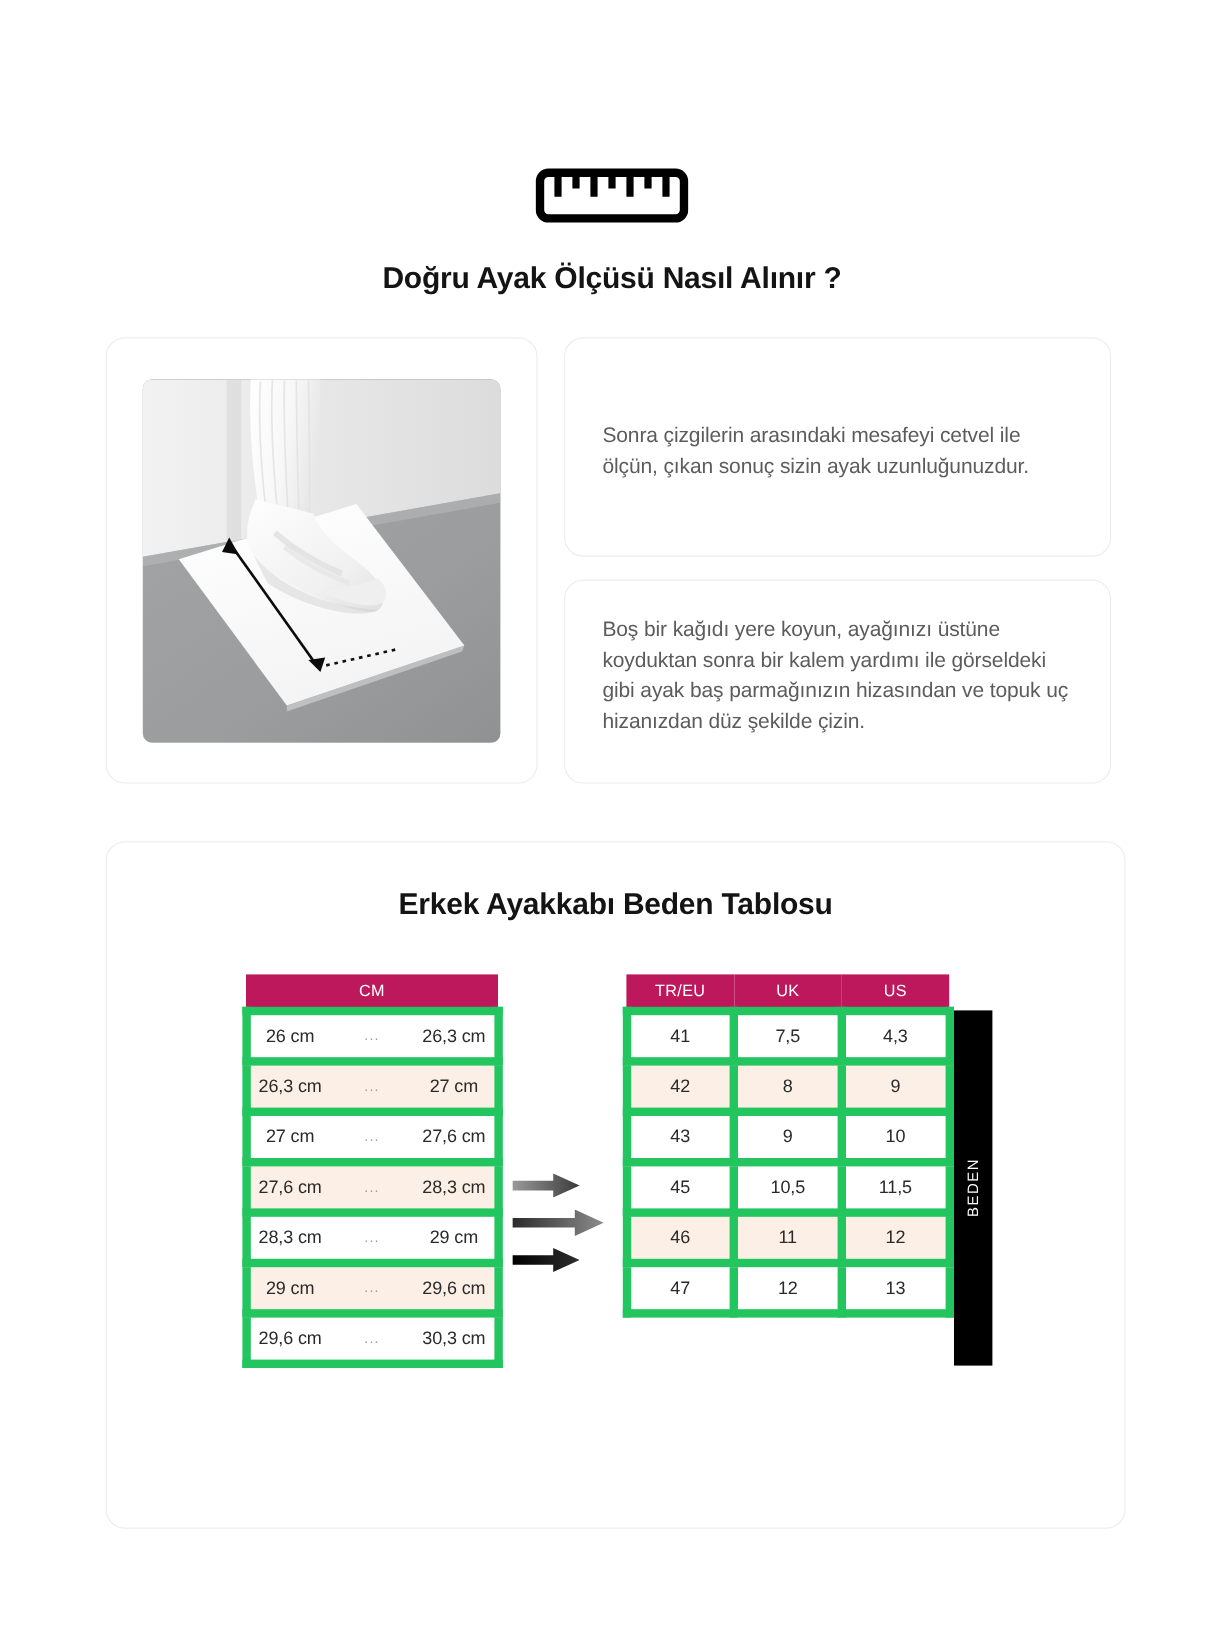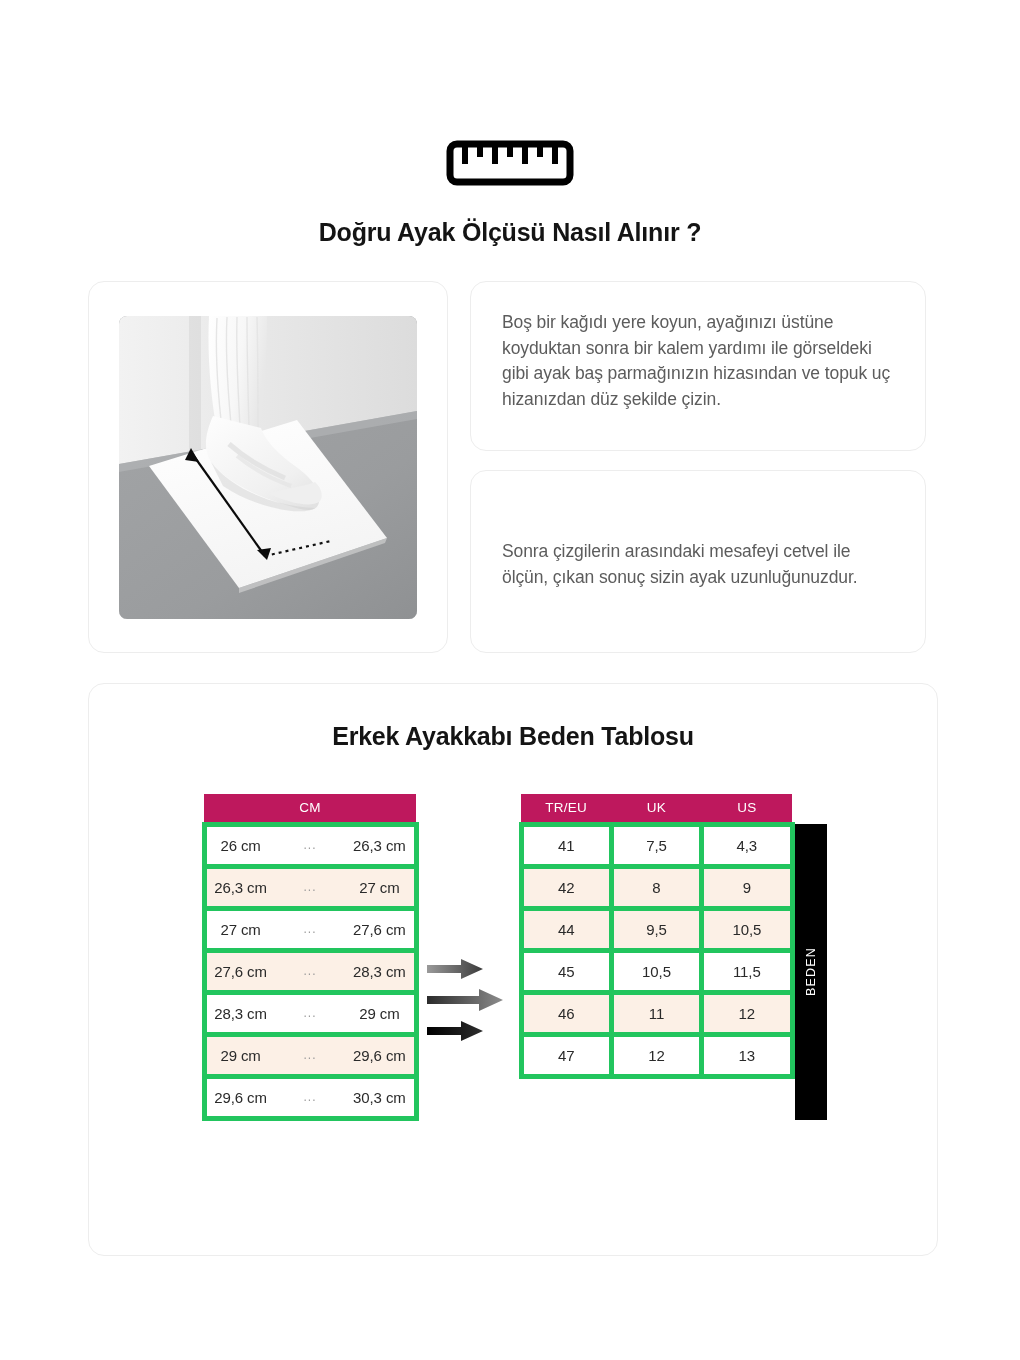--- a/index.html
+++ b/index.html
@@ -90,21 +90,21 @@
   .body-text {
     font-size: 17.5px;
     line-height: 1.47;
     color: #5c5c5c;
     letter-spacing: -0.1px;
   }
 
   
   .size-card {
     position: absolute;
-    top: 683px;
+    top: 701px;
     left: 88px;
     width: 850px;
     height: 573px;
   }
 
   .size-title {
     margin-top: 38px;
     text-align: center;
     font-size: 25px;
     font-weight: bold;
@@ -133,21 +133,21 @@
     background: #be185d;
     color: #ffffff;
     font-size: 13.5px;
     font-weight: normal;
     height: 30px;
     letter-spacing: 0.3px;
   }
   .tbl td {
     height: 42px;
     text-align: center;
-    border: 5px solid #22c55e;
+    border: 7px solid #22c55e;
     font-size: 15px;
     letter-spacing: -0.1px;
   }
   .tbl tr.alt td { background: #fcf0e6; }
   .tbl tr.plain td { background: #ffffff; }
 
   
   .cm-table { width: 217px; }
   .cm-table td.v { width: 82px; }
   .cm-table td.dots {
@@ -286,25 +286,25 @@
         <polygon points="148,244 138,234 152,232" fill="#0b0b0b"></polygon>
 
         <g stroke="#111111" stroke-width="2.2" stroke-dasharray="3 4">
           <line x1="146" y1="240" x2="212" y2="225"></line>
         </g>
       </svg>
     </div>
   </div>
 
   <div class="text-col">
+    <div class="card text-card-2">
+      <p class="body-text">Sonra çizgilerin arasındaki mesafeyi cetvel ile ölçün, çıkan sonuç sizin ayak uzunluğunuzdur.</p>
+    </div>
     <div class="card text-card-1">
       <p class="body-text">Boş bir kağıdı yere koyun, ayağınızı üstüne koyduktan sonra bir kalem yardımı ile görseldeki gibi ayak baş parmağınızın hizasından ve topuk uç hizanızdan düz şekilde çizin.</p>
-    </div>
-    <div class="card text-card-2">
-      <p class="body-text">Sonra çizgilerin arasındaki mesafeyi cetvel ile ölçün, çıkan sonuç sizin ayak uzunluğunuzdur.</p>
     </div>
   </div>
 </div>
 
 <div class="card size-card">
 
   <div class="size-title">Erkek Ayakkabı Beden Tablosu</div>
 
   <div class="tables-row">
 
@@ -395,24 +395,24 @@
         <tr class="plain">
           <td>41</td>
           <td>7,5</td>
           <td>4,3</td>
         </tr>
         <tr class="alt">
           <td>42</td>
           <td>8</td>
           <td>9</td>
         </tr>
-        <tr class="alt">
-          <td>44</td>
-          <td>9,5</td>
-          <td>10,5</td>
+        <tr class="plain">
+          <td>43</td>
+          <td>9</td>
+          <td>10</td>
         </tr>
         <tr class="plain">
           <td>45</td>
           <td>10,5</td>
           <td>11,5</td>
         </tr>
         <tr class="alt">
           <td>46</td>
           <td>11</td>
           <td>12</td>

